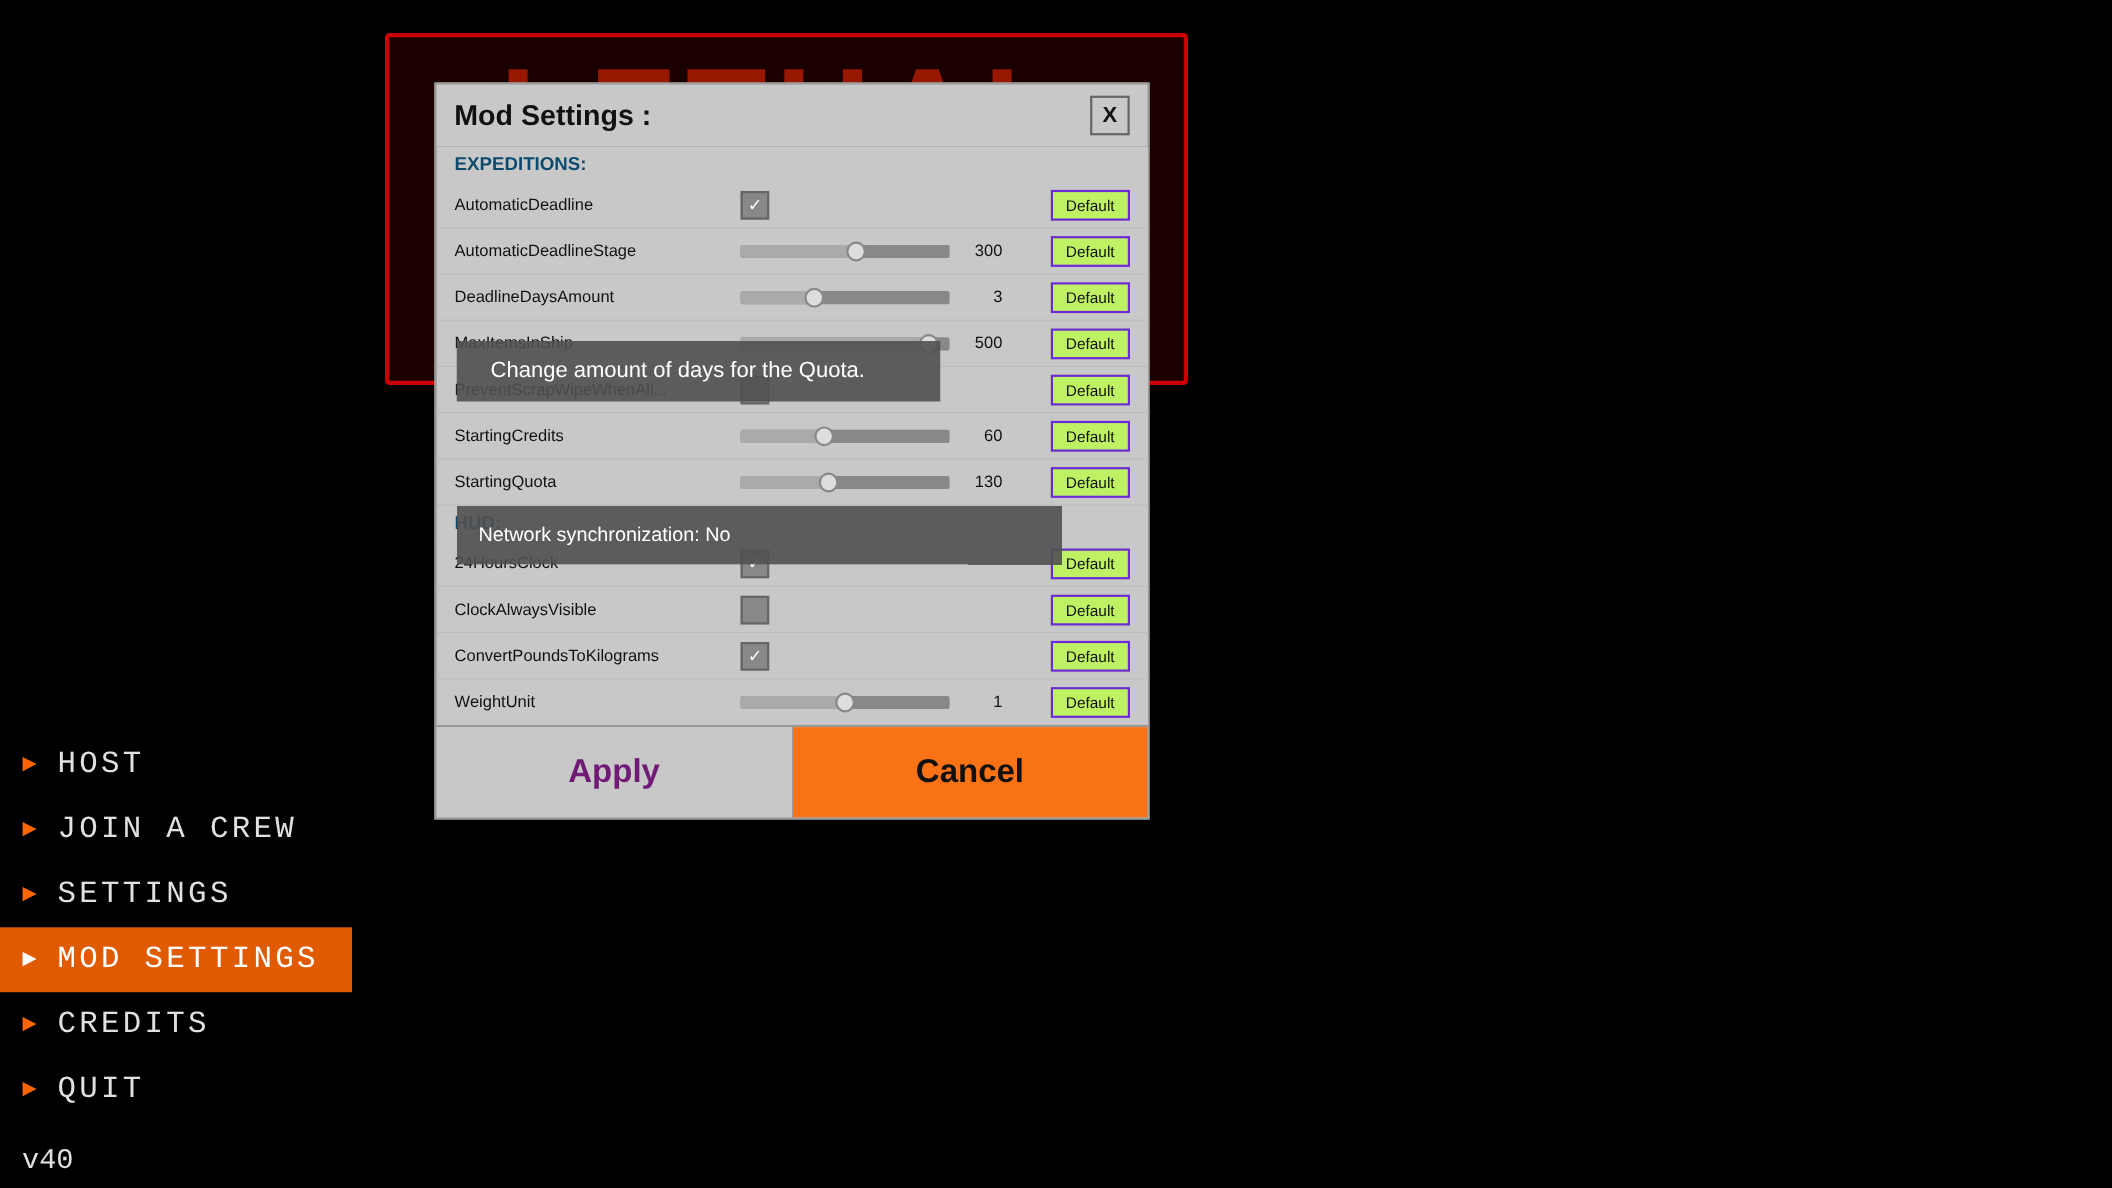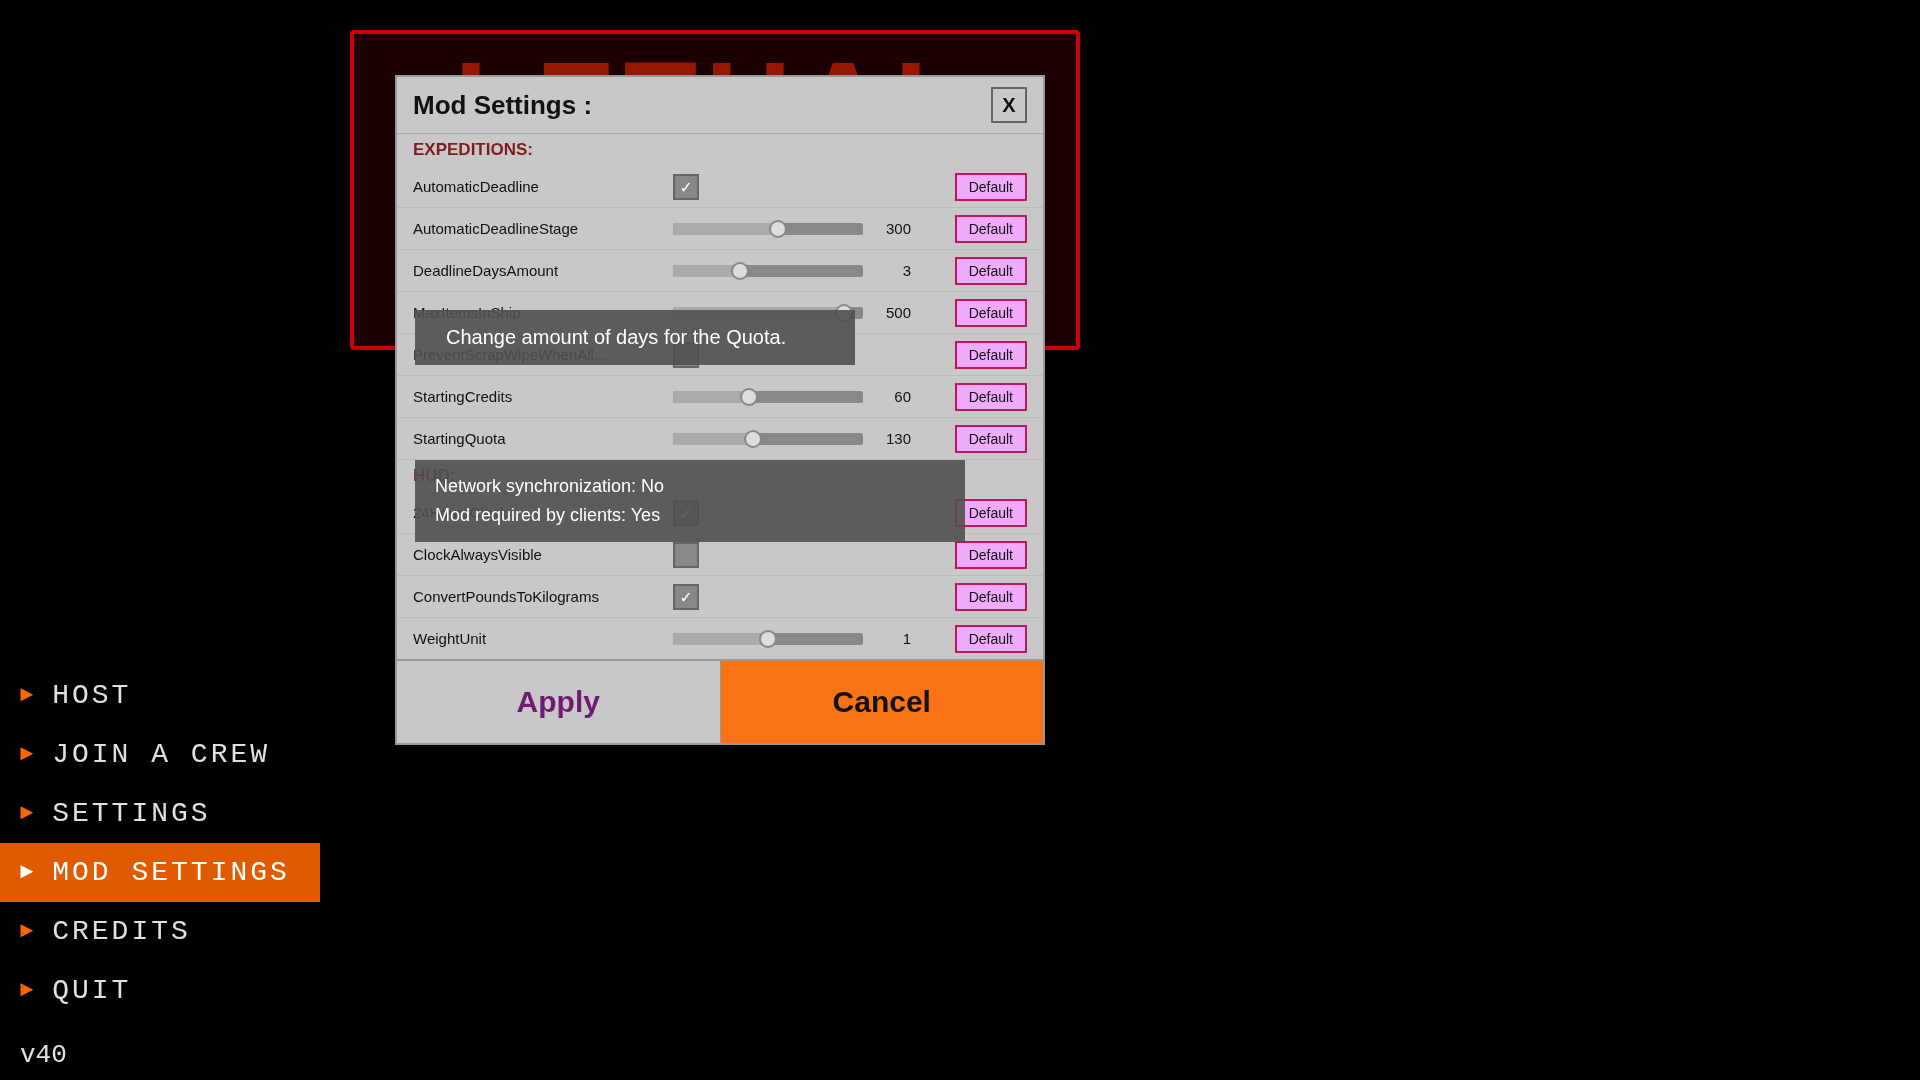--- a/index.html
+++ b/index.html
@@ -183,21 +183,21 @@
     }
     .modal-content::-webkit-scrollbar-thumb {
       background: #888;
     }
 
     
     .section-header {
       padding: 6px 16px;
       font-size: 17px;
       font-weight: bold;
-      color: #7f1d1d;
+      color: #0c4a6e;
       font-family: Arial, sans-serif;
       background: #c8c8c8;
     }
 
     
     .setting-row {
       display: flex;
       align-items: center;
       padding: 4px 16px;
       background: #c8c8c8;
@@ -281,22 +281,22 @@
       color: #111;
       min-width: 40px;
       text-align: right;
       font-family: Arial, sans-serif;
     }
 
     
     .default-btn {
       margin-left: auto;
       padding: 4px 12px;
-      background: #f0abfc;
-      border: 2px solid #be185d;
+      background: #bef264;
+      border: 2px solid #6d28d9;
       font-size: 14px;
       cursor: pointer;
       color: #111;
       font-family: Arial, sans-serif;
       white-space: nowrap;
     }
 
     
     .modal-footer {
       display: flex;
@@ -544,14 +544,13 @@
     <button class="footer-btn cancel">Cancel</button>
   </div>
 </div>
 
 <div class="tooltip-overlay">
   <div class="tooltip-text">Change amount of days for the Quota.</div>
 </div>
 
 <div class="info-overlay">
   <div class="info-line">Network synchronization: No</div>
-  <div class="info-line">Mod required by clients: Yes</div>
 </div>
 
 </body></html>

